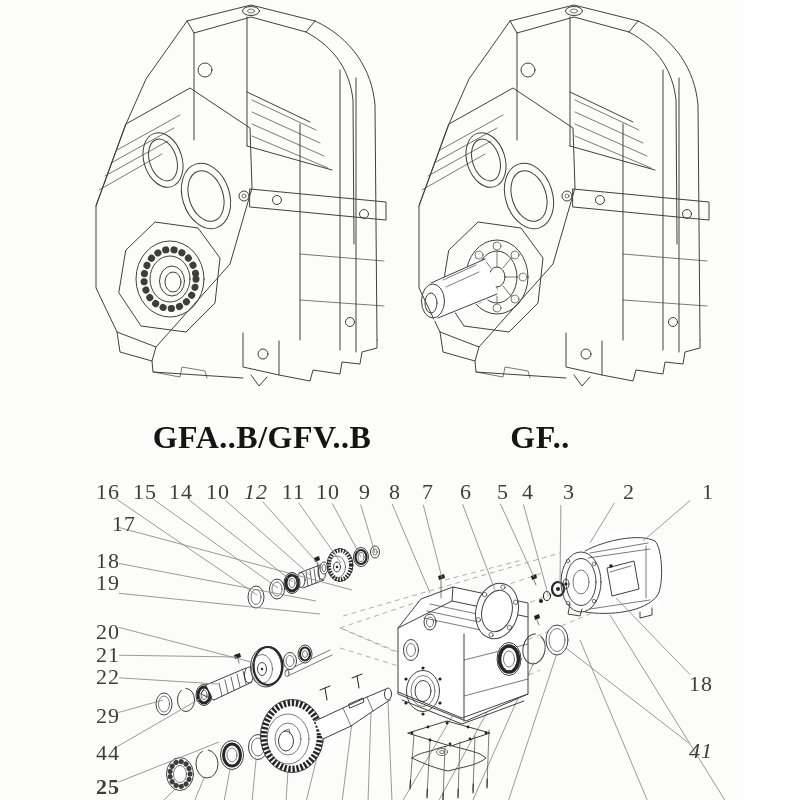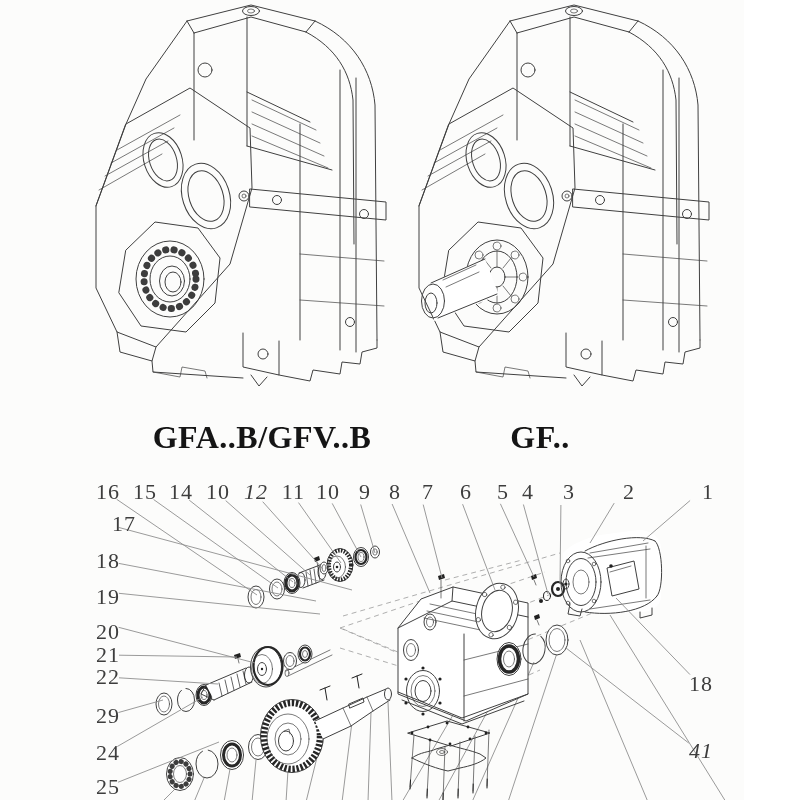--- a/index.html
+++ b/index.html
@@ -421,23 +421,23 @@
       <div class="callout" style="left: 343px; top: 481px;">9</div>
       <div class="callout" style="left: 312px; top: 481px;">10</div>
       <div class="callout" style="left: 277px; top: 481px;">11</div>
       <div class="callout" style="left: 240px; top: 481px; font-style: italic;">12</div>
       <div class="callout" style="left: 202px; top: 481px;">10</div>
       <div class="callout" style="left: 165px; top: 481px;">14</div>
       <div class="callout" style="left: 129px; top: 481px;">15</div>
       <div class="callout" style="left: 92px; top: 481px;">16</div>
       <div class="callout" style="left: 108px; top: 513px;">17</div>
       <div class="callout" style="left: 92px; top: 550px;">18</div>
-      <div class="callout" style="left: 92px; top: 586px;">19</div>
+      <div class="callout" style="left: 92px; top: 572px;">19</div>
       <div class="callout" style="left: 92px; top: 613px; margin-top: 8px;">20</div>
       <div class="callout" style="left: 92px; top: 644px;">21</div>
       <div class="callout" style="left: 92px; top: 666px;">22</div>
       <div class="callout" style="left: 92px; top: 705px;">29</div>
-      <div class="callout" style="left: 92px; top: 742px;">24</div>
-      <div class="callout" style="left: 92px; top: 776px;">25</div>
+      <div class="callout" style="left: 92px; top: 742px;">44</div>
+      <div class="callout" style="left: 92px; top: 776px; font-weight: bold;">25</div>
       <div class="callout" style="left: 685px; top: 740px; font-style: italic;">41</div>
       <div class="callout" style="left: 685px; top: 673px;">18</div>
     </div>
 </div>
 
 </body></html>

